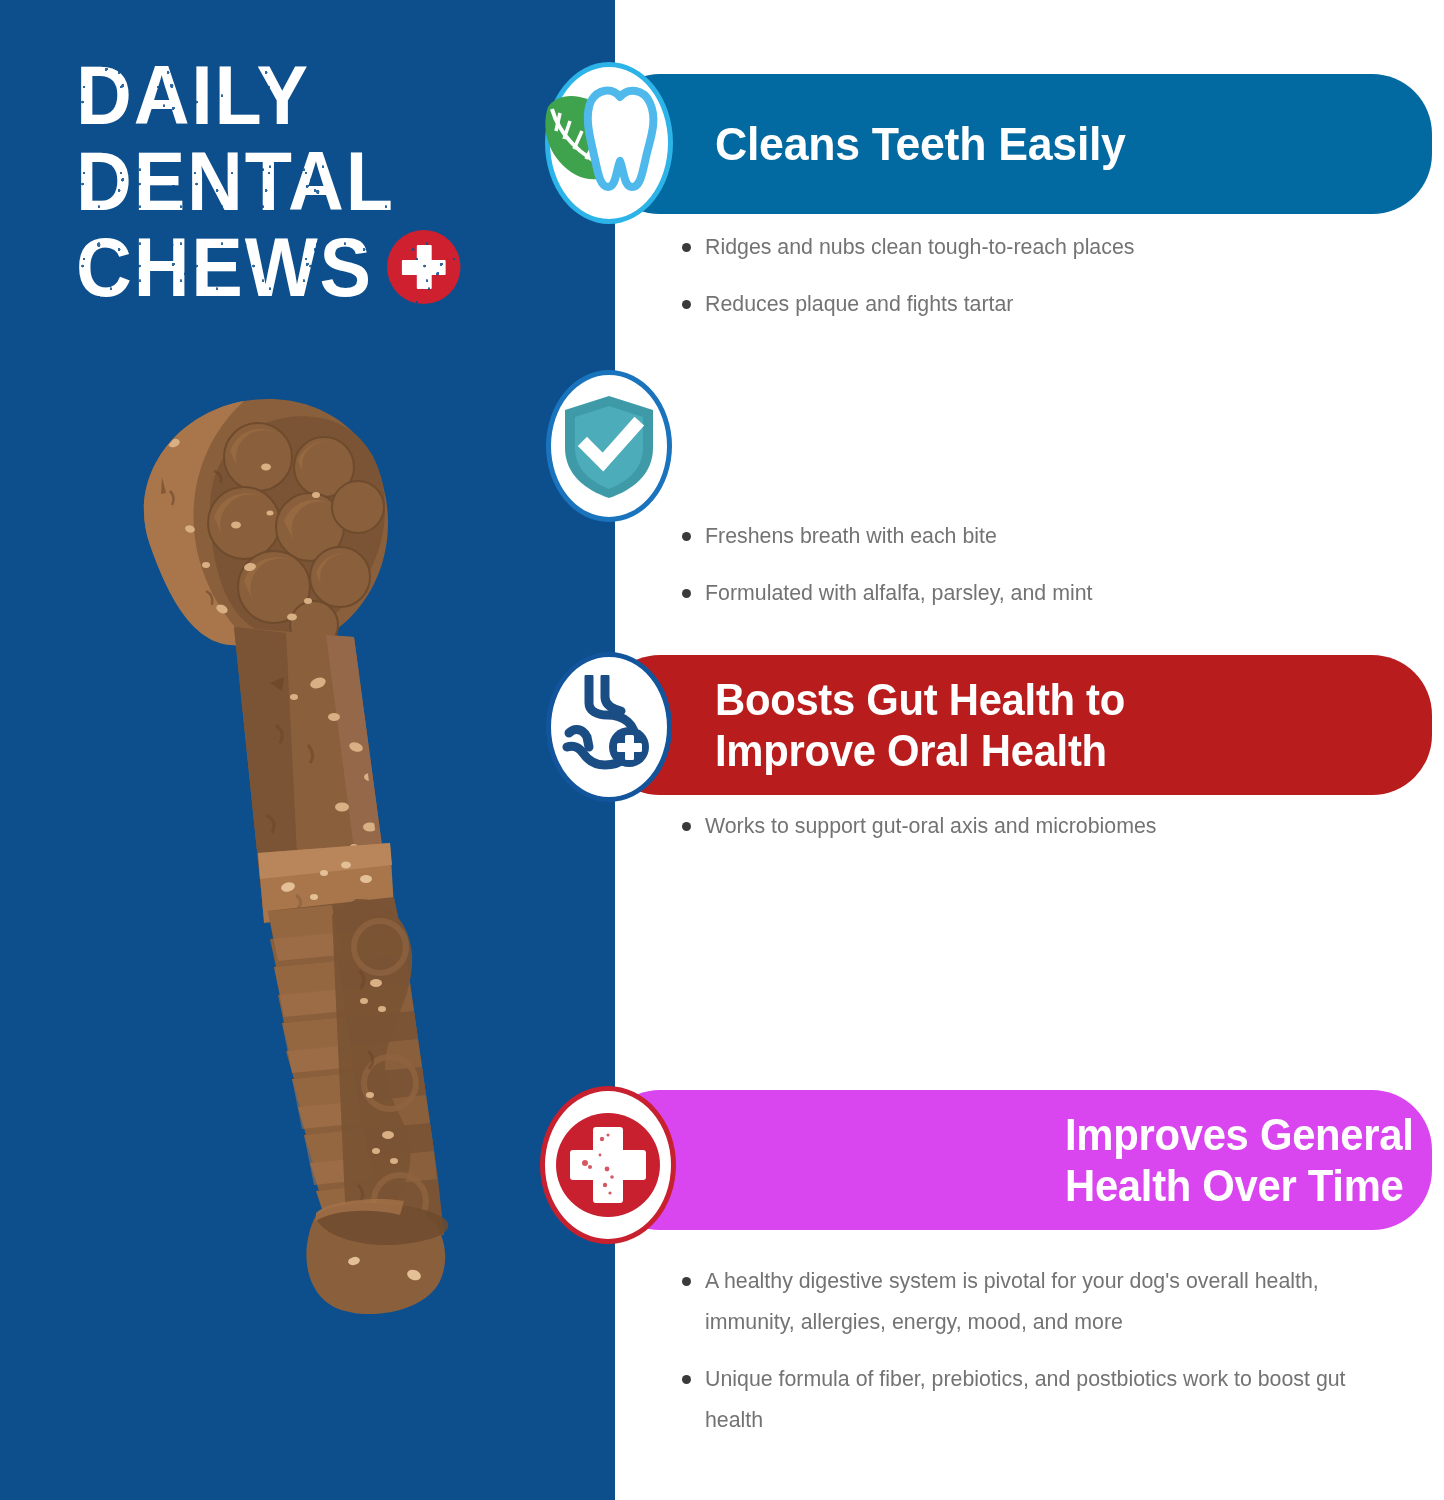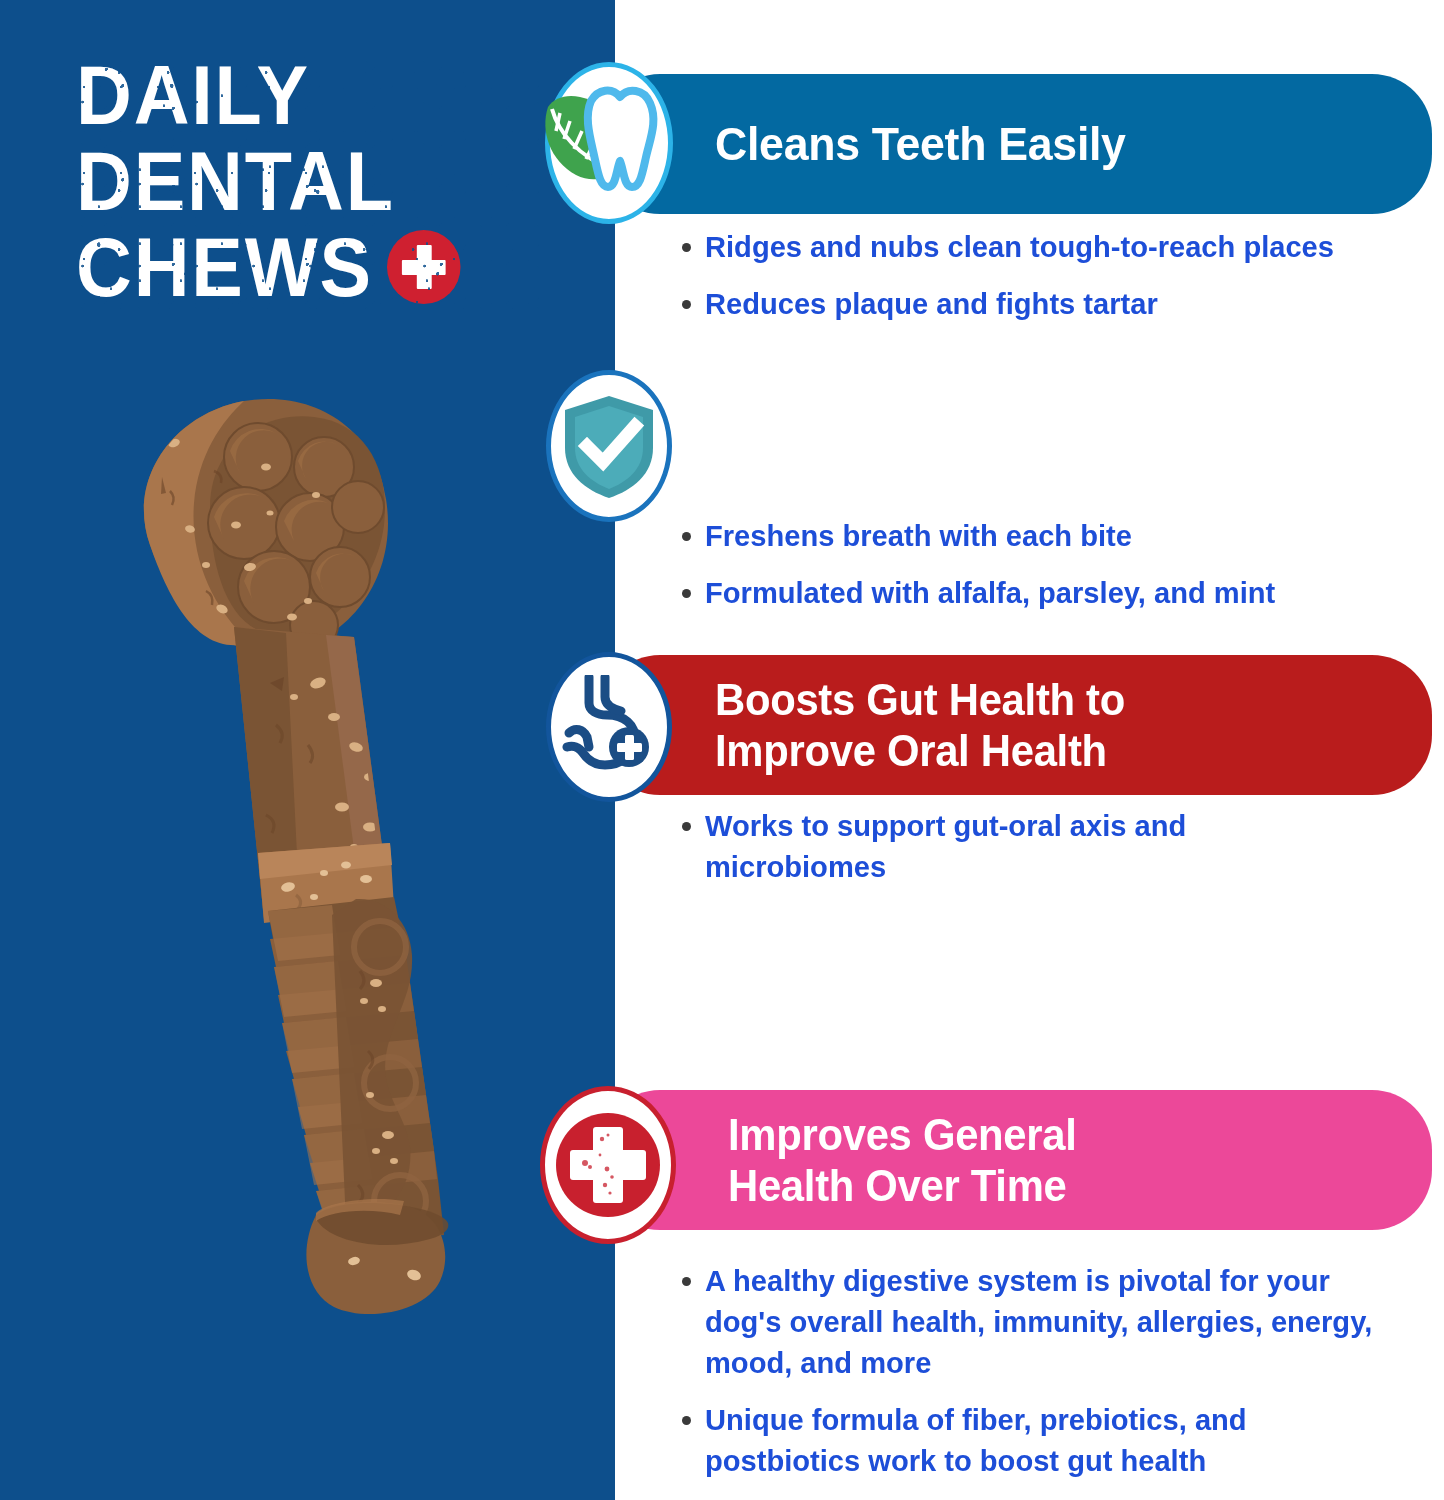--- a/index.html
+++ b/index.html
@@ -86,25 +86,24 @@
   .icon-badge{
     position:absolute;
     border-radius:50%;
     background:#ffffff;
     display:flex;align-items:center;justify-content:center;
     box-sizing:border-box;
     z-index:5;
   }
   .bullets{
     position:absolute;
-    color:#1d4ed8;
+    color:#737373;
     font-family:"Liberation Sans",sans-serif;
-    font-size:30px;
+    font-size:22px;
     line-height:41px;
-    font-weight:bold;
   }
   .bullet-row{display:flex;align-items:flex-start;margin-bottom:16px;}
   .bullet-dot{
     flex:0 0 auto;width:9px;height:9px;border-radius:50%;
     background:#3a3a3a;margin-top:17px;margin-right:14px;
   }
   .bullet-text{transform:scaleX(.97);transform-origin:left top;}
 </style>
 </head>
 <body>
@@ -363,21 +362,21 @@
     </div>
     <div class="bullets" style="left:682px;top:805px;width:745px;">
       <div class="bullet-row">
         <span class="bullet-dot"></span>
         <span class="bullet-text" style="display:inline-block;max-width:620px;">Works to support gut-oral axis and microbiomes</span>
       </div>
     </div>
   </div>
 
   <div class="feature" style="left:0;top:0;width:1444px;height:420px;">
-    <div class="pill" style="left:600px;top:1090px;width:832px;height:140px;background:#ec4899;">
+    <div class="pill" style="left:600px;top:1090px;width:832px;height:140px;background:#d946ef;justify-content:flex-end;">
       <span class="pill-title" style="font-size:44px;line-height:51px;margin-left:128px;">Improves General
 Health Over Time</span>
     </div>
     <div class="icon-badge" style="left:540px;top:1086px;width:136px;height:158px;border:5px solid #c8202e;">
       <svg width="116" height="116" viewBox="0 0 116 116" xmlns="http://www.w3.org/2000/svg">
         <circle cx="58" cy="58" r="52" fill="#c8202e"></circle>
         <g fill="#ffffff">
           <rect x="43" y="20" width="30" height="76" rx="3"></rect>
           <rect x="20" y="43" width="76" height="30" rx="3"></rect>
         </g>

